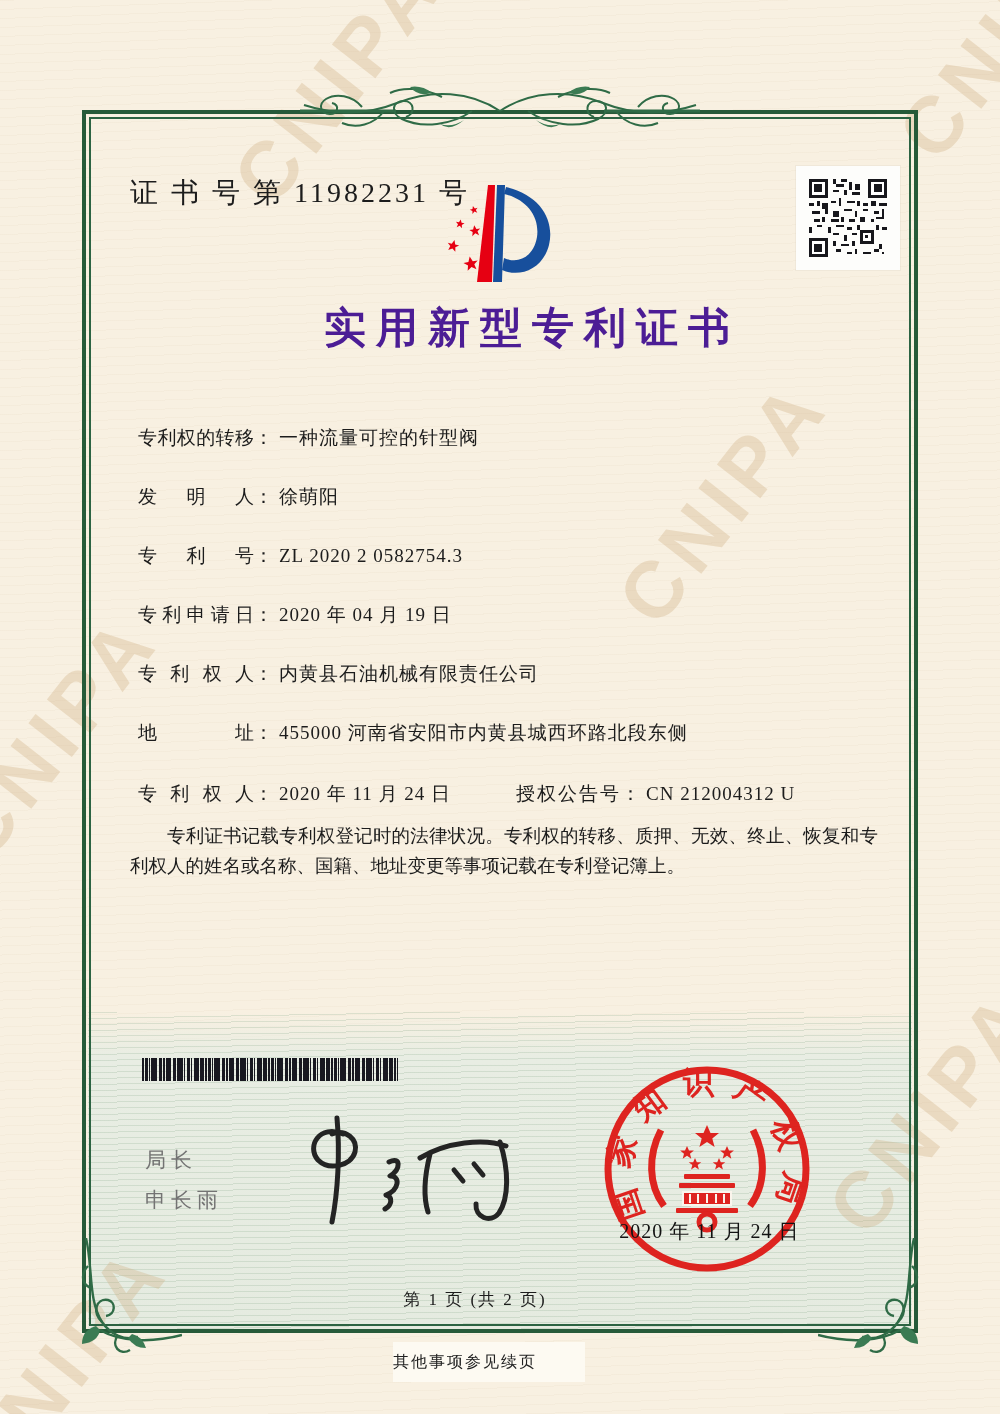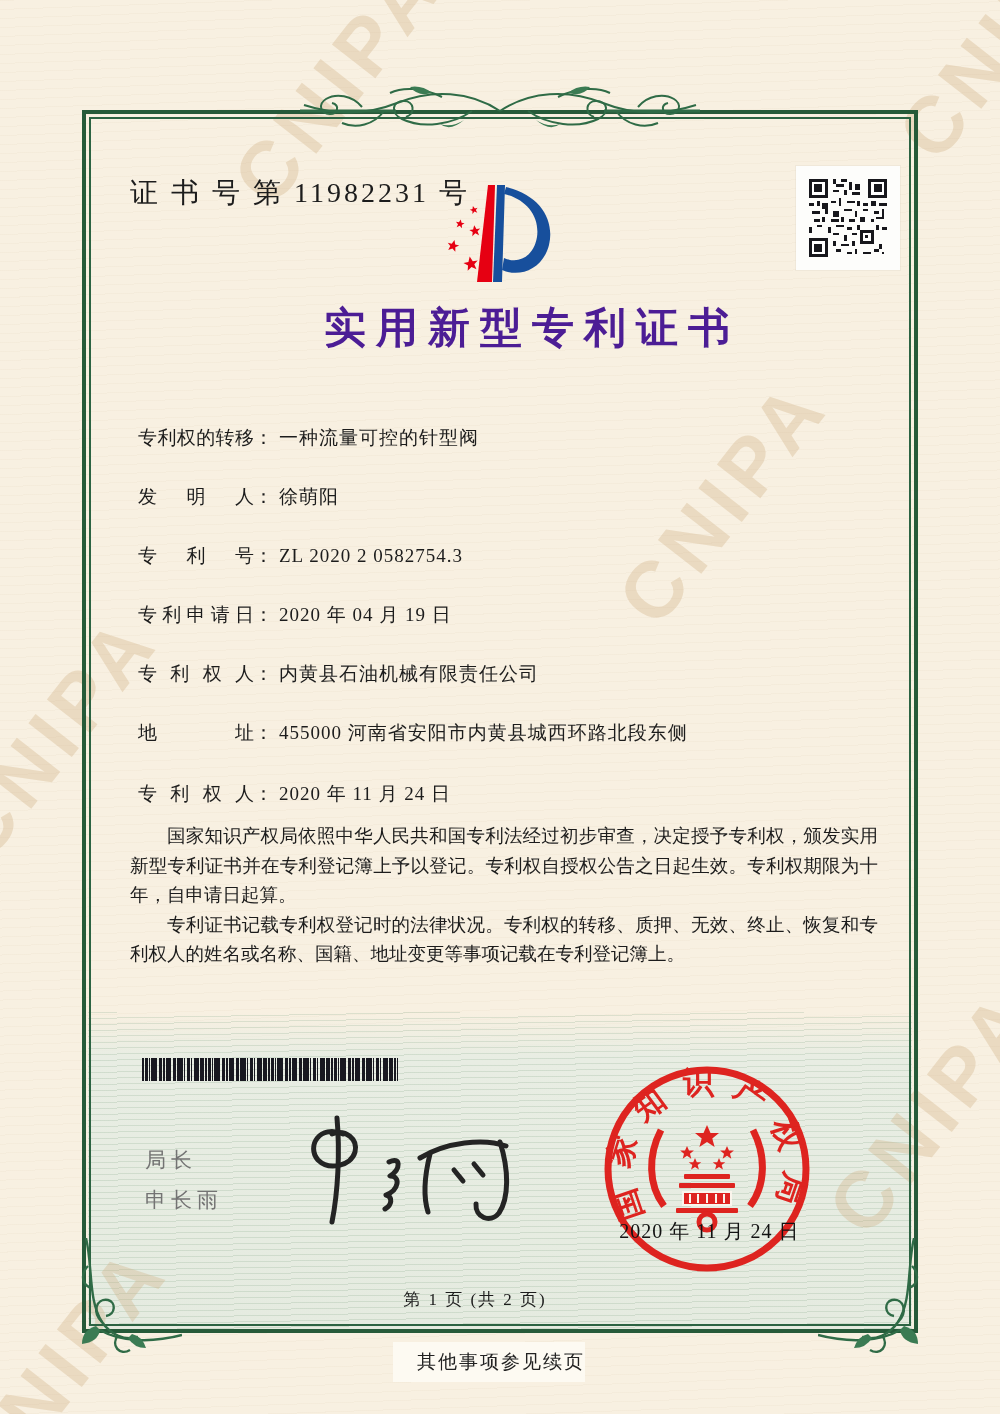--- a/index.html
+++ b/index.html
@@ -61,21 +61,21 @@
     font-family:"Liberation Sans","DejaVu Sans",sans-serif;font-size:21px;letter-spacing:5px;color:#737373;}
   .sign-title{top:1146px;}
   .sign-name{top:1186px;}
   .signature{position:absolute;left:288px;top:1112px;z-index:6;}
   .seal{position:absolute;left:598px;top:1060px;z-index:6;}
   .seal-date{position:absolute;left:612px;top:1218px;width:195px;z-index:7;text-align:center;
     font-size:20px;letter-spacing:1px;color:#121212;}
   .page-num{position:absolute;left:130px;top:1288px;width:690px;z-index:5;text-align:center;
     font-size:17px;letter-spacing:2px;}
   .footer-note{position:absolute;left:393px;top:1342px;width:192px;height:40px;z-index:5;
-    background:#fdfaf2;text-align:right;line-height:40px;font-size:19px;letter-spacing:2px;color:#222;}
+    background:#fdfaf2;text-align:left;line-height:40px;font-size:16px;letter-spacing:2px;color:#222;}
 </style>
 </head>
 <body>
 
 <div class="paper-texture"></div>
 <div class="green-band"></div>
 
 <div class="wm" style="left:215px;top:165px;">CNIPA</div>
 <div class="wm" style="left:880px;top:120px;">CNIPA</div>
 <div class="wm" style="left:600px;top:585px;">CNIPA</div>
@@ -177,24 +177,26 @@
   <span class="flabel">专利申请日</span><span class="colon">：</span><span class="fval">2020 年 04 月 19 日</span>
 </div>
 <div class="row" style="top:661px">
   <span class="flabel">专利权人</span><span class="colon">：</span><span class="fval">内黄县石油机械有限责任公司</span>
 </div>
 <div class="row" style="top:720px">
   <span class="flabel">地址</span><span class="colon">：</span><span class="fval">455000  河南省安阳市内黄县城西环路北段东侧</span>
 </div>
 <div class="row" style="top:781px">
   <span class="flabel">专利权人</span><span class="colon">：</span><span class="fval">2020 年 11 月 24 日</span>
+  <span class="col2">
+    <span class="flabel2">授权公告号</span><span class="colon">：</span><span class="fval">CN 212004312 U</span>
+  </span>
 </div>
 
 <div class="body-text">
-  <p>国家知识产权局依照中华人民共和国专利法经过初步审查，决定授予专利权，颁发实用新型专利证书并在专利登记簿上予以登记。专利权自授权公告之日起生效。专利权期限为十年，自申请日起算。</p>
   <p>专利证书记载专利权登记时的法律状况。专利权的转移、质押、无效、终止、恢复和专利权人的姓名或名称、国籍、地址变更等事项记载在专利登记簿上。</p>
 </div>
 
 <div class="barcode"></div>
 
 <div class="sign-title">局长</div>
 <div class="sign-name">申长雨</div>
 
 <svg class="signature" width="240" height="118" viewBox="0 0 240 118">
   <g stroke="#141414" fill="none" stroke-width="5" stroke-linecap="round" stroke-linejoin="round" opacity="0.92">

